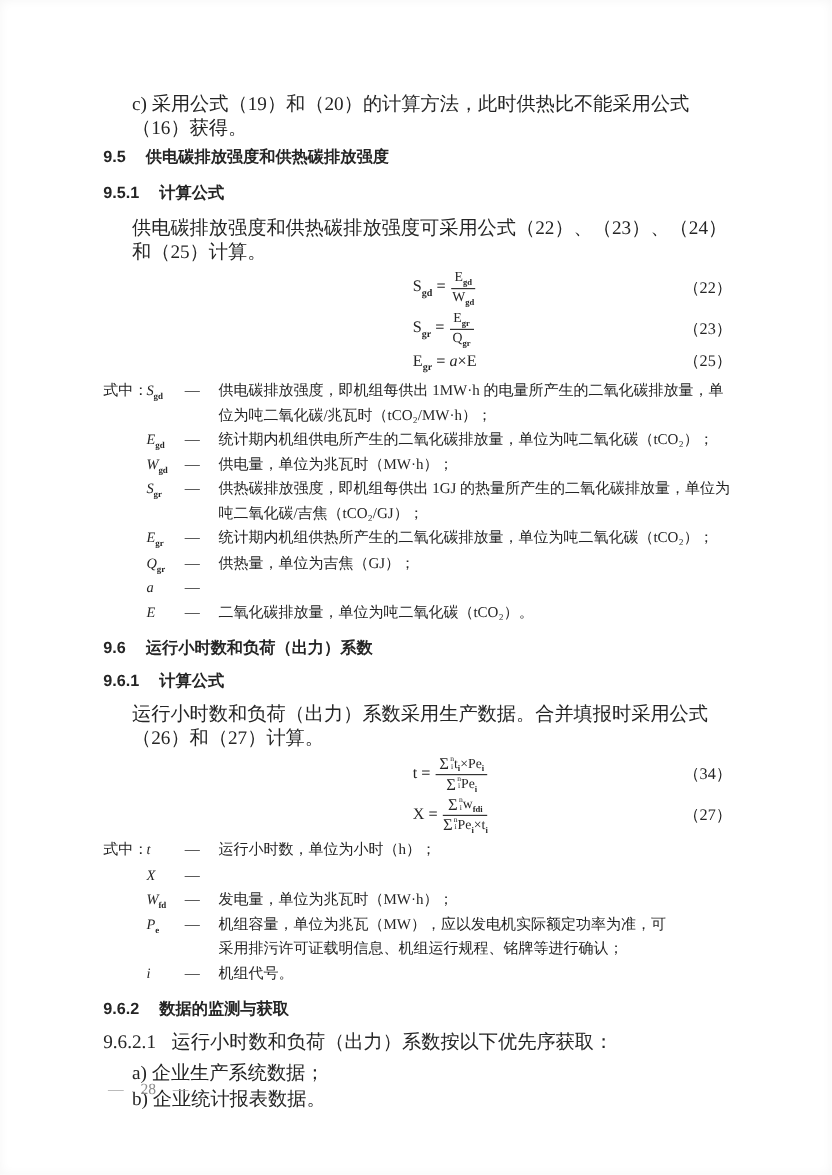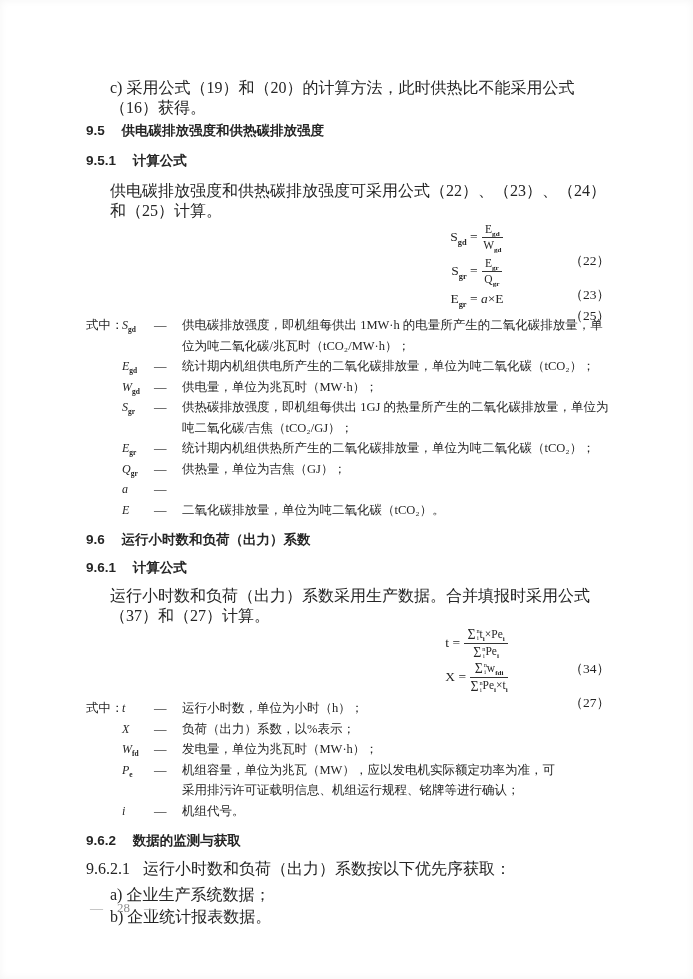--- a/index.html
+++ b/index.html
@@ -31,21 +31,20 @@
   .h-num { display: inline-block; }
   .h-title { display: inline-block; margin-left: 13px; }
   .p-num { display: inline-block; }
   .p-text { display: inline-block; margin-left: 9px; }
 
   
   .f-row {
     display: flex;
     align-items: center;
     font-size: 13.5px;
-    flex-direction: column;
   }
   .f-tall { height: 34px; }
   .f-short { height: 20px; }
   .f-body { margin-left: 258px; white-space: nowrap; }
   .f-num { margin-left: auto; }
   .frac {
     display: inline-block;
     vertical-align: middle;
     text-align: center;
     font-size: 11.5px;
@@ -187,21 +186,21 @@
   <div class="heading mt10">
     <span class="h-num">9.6</span>
     <span class="h-title">运行小时数和负荷（出力）系数</span>
   </div>
 
   <div class="heading mt8">
     <span class="h-num">9.6.1</span>
     <span class="h-title">计算公式</span>
   </div>
 
-  <div class="body-line indented mt8">运行小时数和负荷（出力）系数采用生产数据。合并填报时采用公式（37）和（27）计算。</div>
+  <div class="body-line indented mt8">运行小时数和负荷（出力）系数采用生产数据。合并填报时采用公式（26）和（27）计算。</div>
 
   <div class="f-row f-tall mt2">
     <span class="f-body"><span>t = </span><span class="frac"><span class="num"><span class="sum">
               <span class="sigma">Σ</span>
               <span class="scripts">
                 <span>n</span>
                 <span>i</span>
               </span>
             </span><span>t</span><sub>i</sub><span>×Pe</span><sub>i</sub></span><span class="den"><span class="sum">
               <span class="sigma">Σ</span>
@@ -235,21 +234,20 @@
         <span class="def-lead">式中：</span>
         <span class="def-sym"><span class="it">t</span><sub></sub></span>
         <span class="def-dash">—</span>
         <span class="def-text">运行小时数，单位为小时（h）；</span>
       </div>
 
       <div class="def-row">
         <span class="def-lead"></span>
         <span class="def-sym"><span class="it">X</span><sub></sub></span>
         <span class="def-dash">—</span>
-        <span class="def-text">负荷（出力）系数，以%表示；</span>
       </div>
 
       <div class="def-row">
         <span class="def-lead"></span>
         <span class="def-sym"><span class="it">W</span><sub>fd</sub></span>
         <span class="def-dash">—</span>
         <span class="def-text">发电量，单位为兆瓦时（MW·h）；</span>
       </div>
 
       <div class="def-row">

